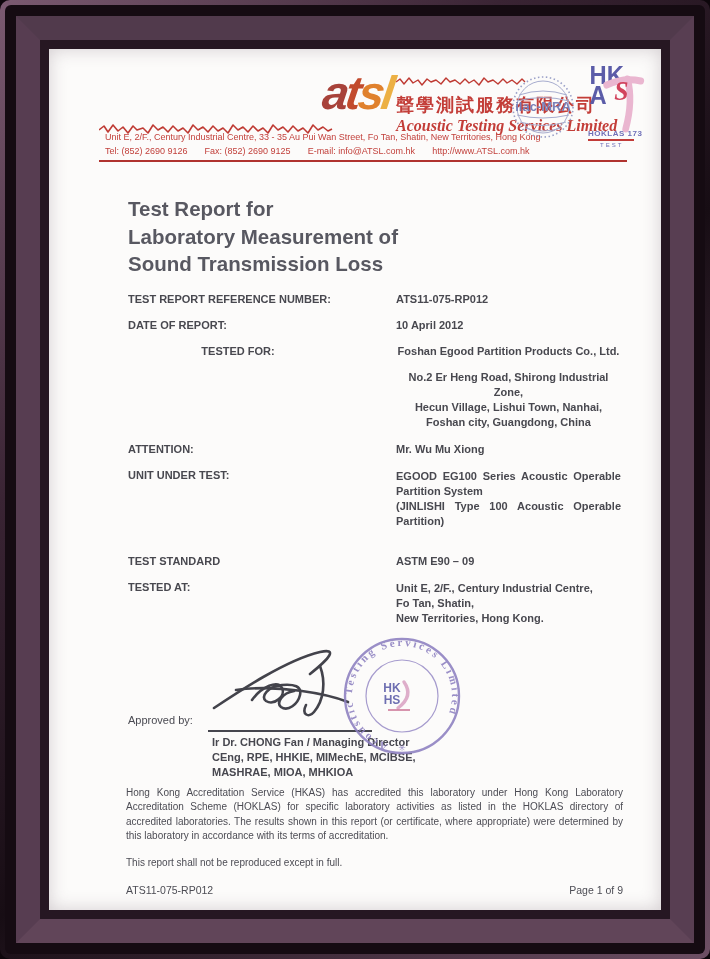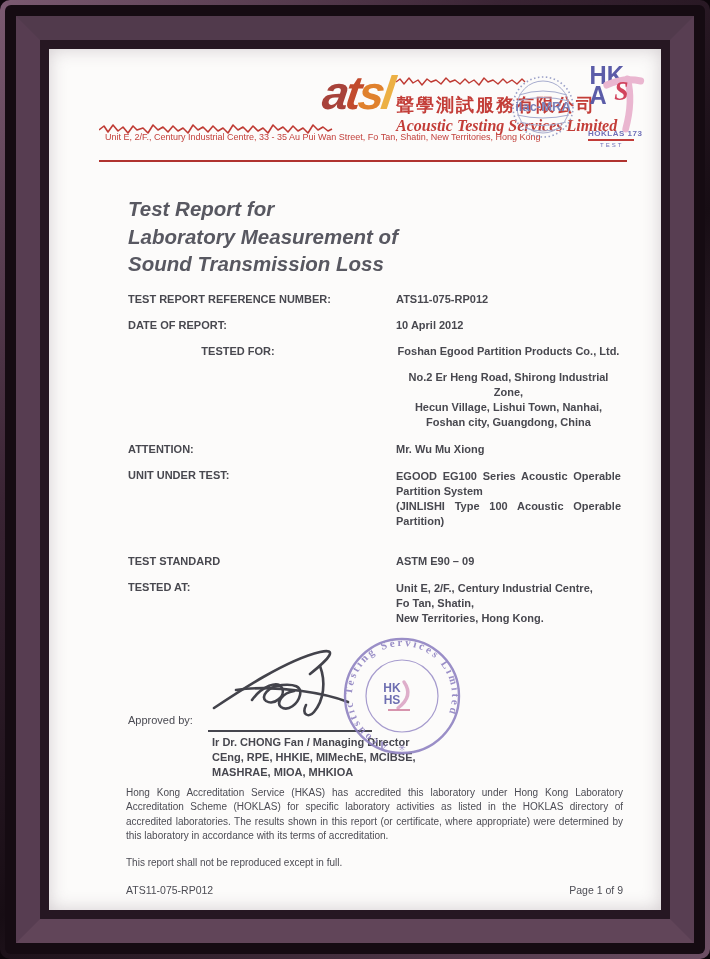--- a/index.html
+++ b/index.html
@@ -34,21 +34,21 @@
   .hkas-letters{position:relative;color:#5b5ca8;font-weight:900;font-size:25px;line-height:20px;
     letter-spacing:0px;transform:scaleX(.95);height:46px;}
   .hkas-pinkT{position:absolute;left:14px;top:6px;pointer-events:none;}
   .hkas-s{position:absolute;left:26px;top:16px;color:#d2425c;font-family:"Liberation Serif",serif;
     font-style:italic;font-weight:bold;font-size:27px;}
   .hoklas{margin-top:18px;color:#7070b8;font-weight:bold;font-size:8px;letter-spacing:.5px;}
   .hoklas-line{width:46px;height:2px;background:#c23b38;margin:1px 0 1px 0;}
   .hoklas-sub{color:#7070b8;font-size:6px;letter-spacing:2px;margin-left:12px;}
 
   
-  .title{margin:32px 0 0 29px;font-size:20.5px;font-weight:bold;color:#585861;line-height:27.5px;font-style:italic;}
+  .title{margin:32px 0 0 29px;font-size:20.5px;font-weight:bold;color:#585861;line-height:27.5px;}
 
   
   .rows{margin:15px 0 0 29px;font-size:11px;font-weight:bold;color:#48484f;}
   .row{display:flex;margin-bottom:14px;gap:48px;}
   .row .lbl{width:220px;flex:none;}
   .row .val{width:273px;}
   .vlines div{line-height:15px;}
   .just{text-align:justify;line-height:15px;}
   .mb-sm{margin-bottom:13px;text-align:center;}
   .mb-lg{margin-bottom:26px;justify-content:center;}
@@ -87,20 +87,23 @@
 
         <div class="hdr-right">
           <svg width="130" height="11" viewBox="0 0 130 11">
             <polyline points="0,6 4,3 8,8 13,2 17,7 22,4 26,9 31,3 35,6 40,4 45,8 50,2 54,6 59,4 64,8 69,3 73,7 78,4 83,9 88,2 92,6 97,4 102,8 107,3 111,7 116,4 121,8 126,3 129,6" fill="none" stroke="#bf3a33" stroke-width="1.4" stroke-linejoin="round"></polyline>
           </svg>
           <div class="chinese">聲學測試服務有限公司</div>
           <div class="script">Acoustic Testing Services Limited</div>
         </div>
 
         <div class="addr1">Unit E, 2/F., Century Industrial Centre, 33 - 35 Au Pui Wan Street, Fo Tan, Shatin, New Territories, Hong Kong</div>
+        <div class="addr2">
+          <span>Tel: (852) 2690 9126</span><span>Fax: (852) 2690 9125</span><span>E-mail: info@ATSL.com.hk</span><span>http://www.ATSL.com.hk</span>
+        </div>
         <div class="hdr-rule"></div>
 
         <svg class="ilac" width="72" height="74" viewBox="0 0 72 74">
           <circle cx="36" cy="36" r="30" fill="none" stroke="#9aa0c8" stroke-width="1.6" stroke-dasharray="1.5,2.5"></circle>
           <circle cx="36" cy="36" r="26" fill="none" stroke="#a7acce" stroke-width="1"></circle>
           <path d="M12,24 Q36,16 60,24" fill="none" stroke="#a7acce" stroke-width="1"></path>
           <path d="M10,30 Q36,23 62,30" fill="none" stroke="#a7acce" stroke-width="1"></path>
           <path d="M10,44 Q36,50 62,44" fill="none" stroke="#a7acce" stroke-width="1"></path>
           <path d="M13,51 Q36,58 59,51" fill="none" stroke="#a7acce" stroke-width="1"></path>
           <path d="M18,57 Q36,63 54,57" fill="none" stroke="#a7acce" stroke-width="1"></path>

